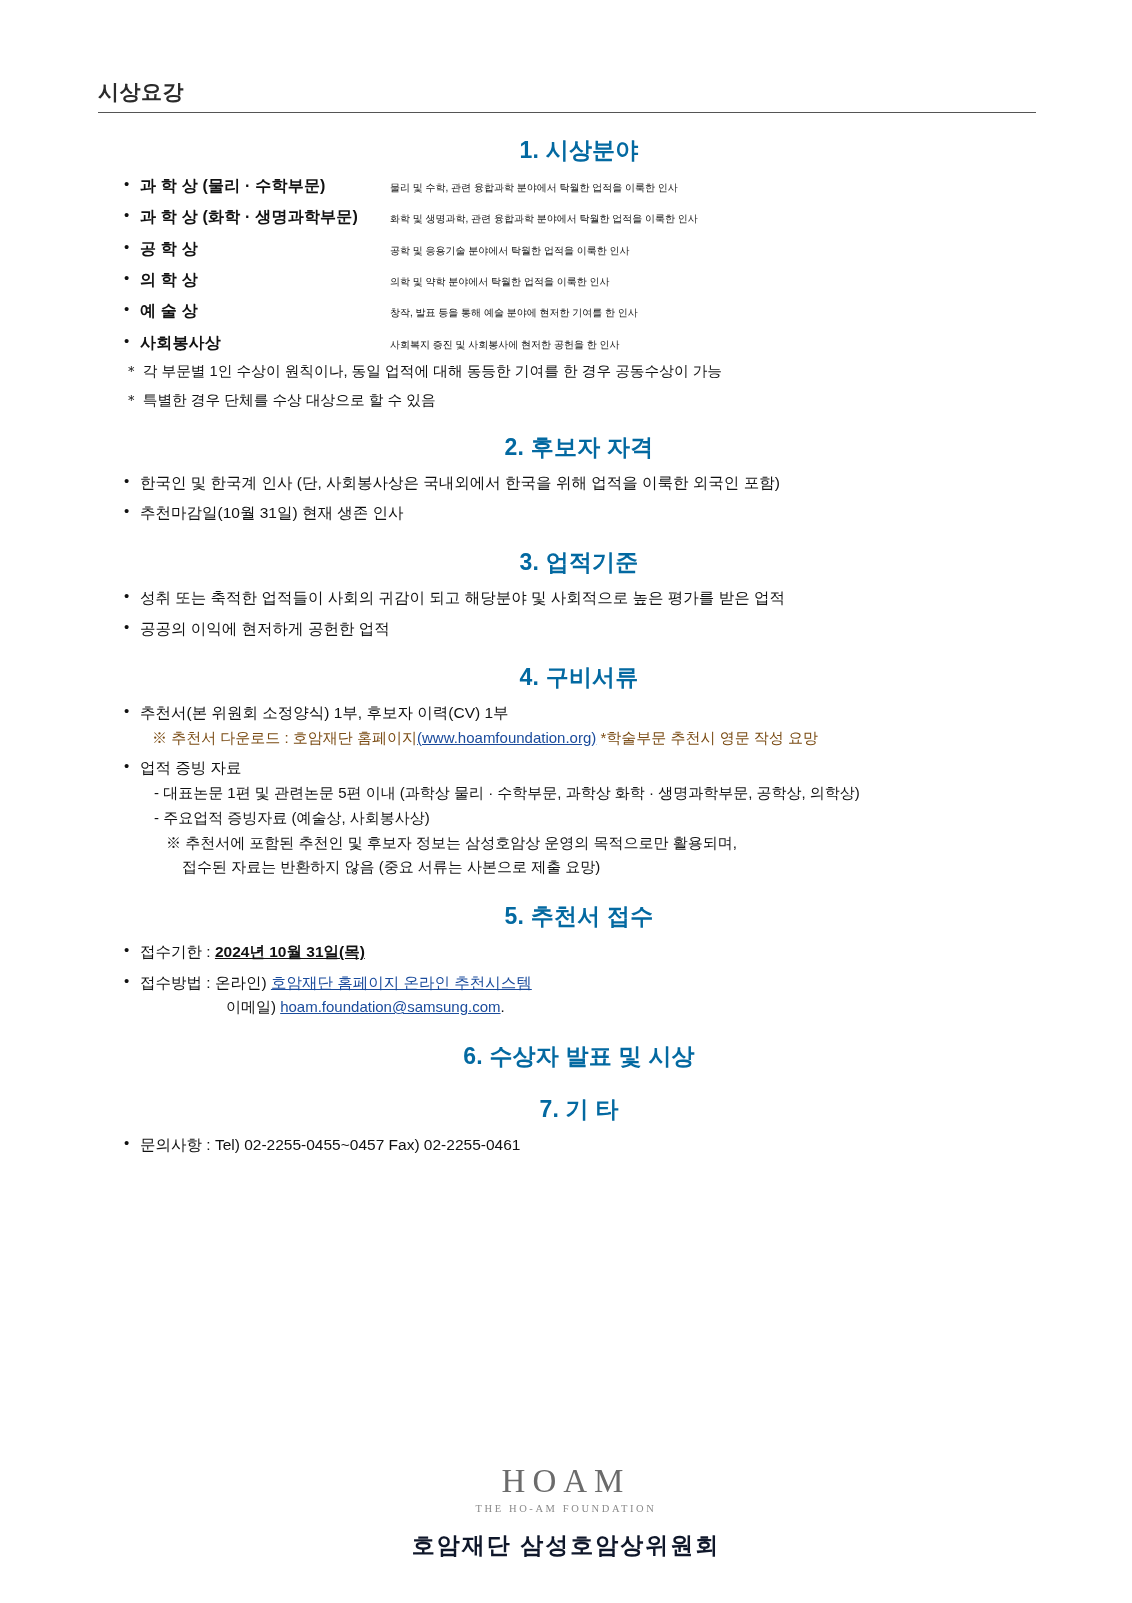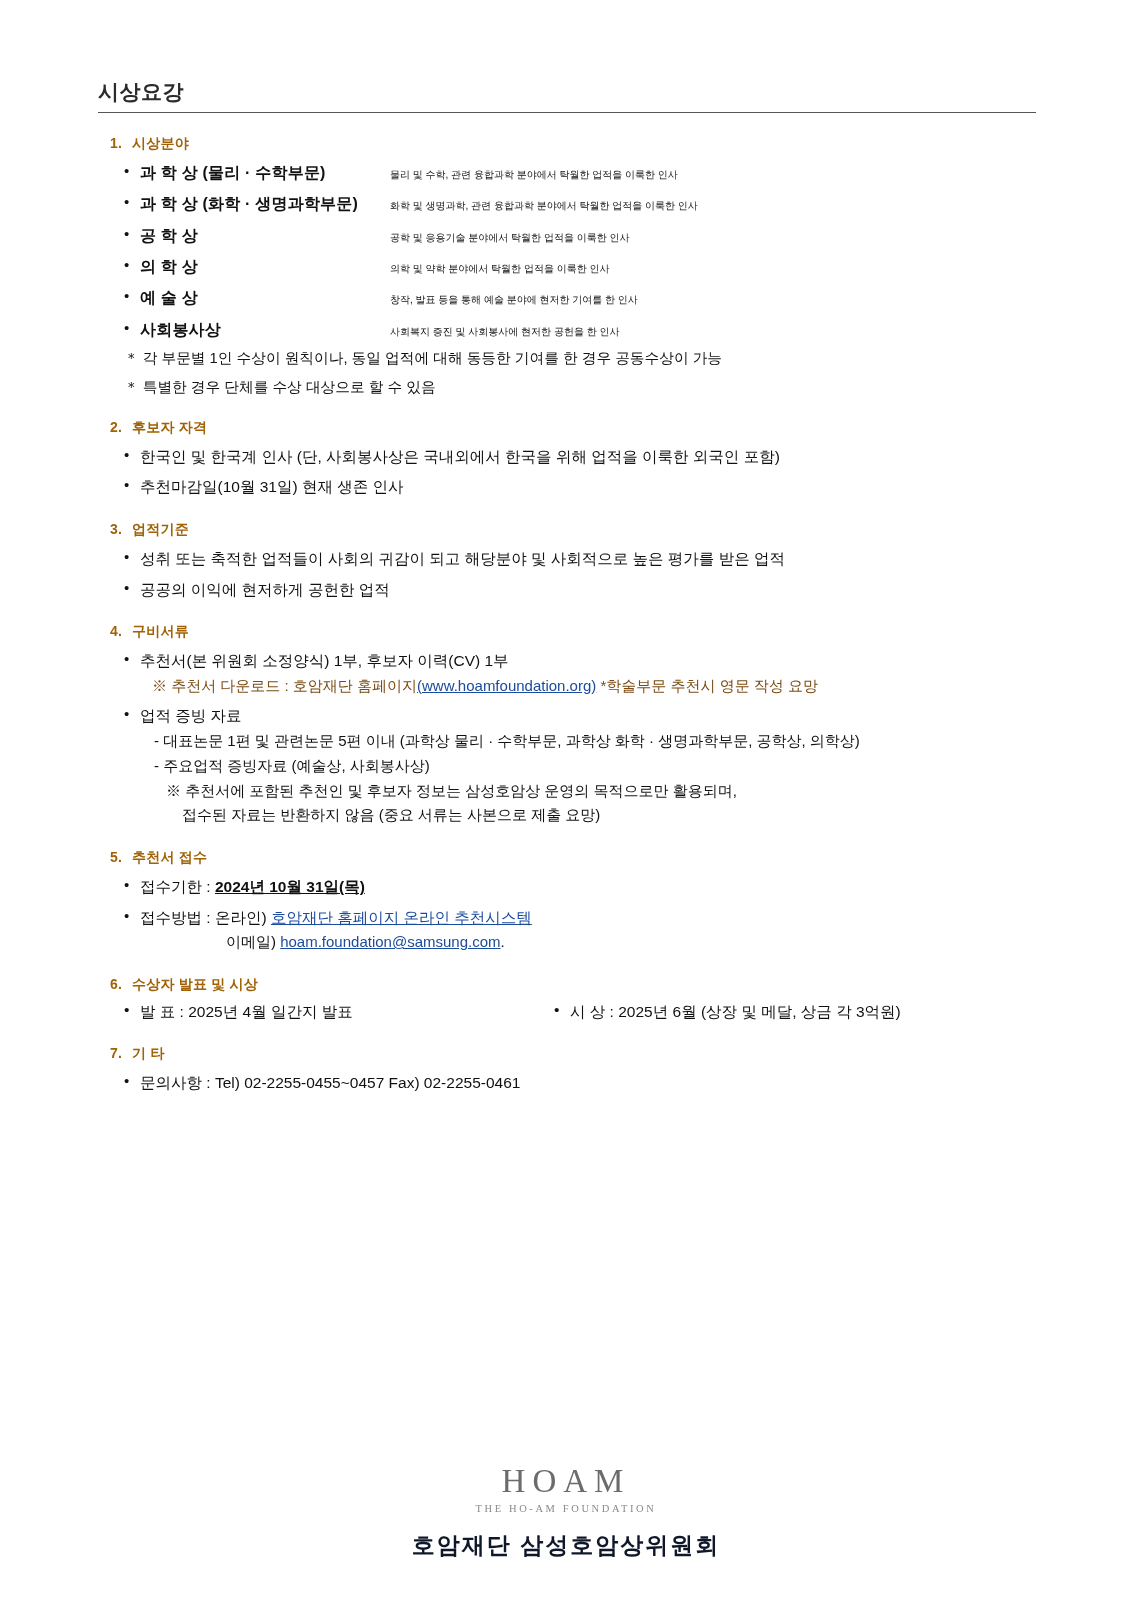--- a/index.html
+++ b/index.html
@@ -31,24 +31,25 @@
     border-bottom: 1.4px solid #555;
     margin-top: 6px;
     margin-left: 14px;
     margin-right: 12px;
   }
   .section {
     margin-top: 22px;
     padding-left: 26px;
   }
   .sec-head {
-    font-size: 14px;
-    font-weight: bold;
-    color: #a16207;
+    font-size: 23px;
+    font-weight: bold;
+    color: #0369a1;
     letter-spacing: 0.2px;
+    text-align: center;
   }
   .sec-head .num {
     display: inline-block;
     min-width: 18px;
   }
   ul.items {
     list-style: none;
     margin: 8px 0 0 0;
     padding: 0 0 0 30px;
   }
@@ -260,24 +261,20 @@
         </div>
       </li>
     </ul>
   </div>
 
   <div class="section">
     <div class="sec-head">
       <span class="num">6.</span>
       <span>수상자 발표 및 시상</span>
     </div>
-    <div class="two-col">
-      <div class="col c1">발 표 : 2025년 4월 일간지 발표</div>
-      <div class="col c2">시 상 : 2025년 6월 (상장 및 메달, 상금 각 3억원)</div>
-    </div>
   </div>
 
   <div class="section">
     <div class="sec-head">
       <span class="num">7.</span>
       <span>기 타</span>
     </div>
     <ul class="items">
       <li class="bulleted">문의사항 : Tel) 02-2255-0455~0457  Fax) 02-2255-0461</li>
     </ul>

